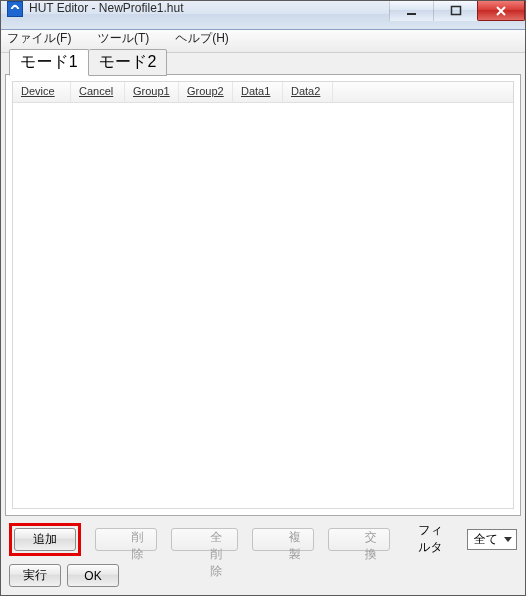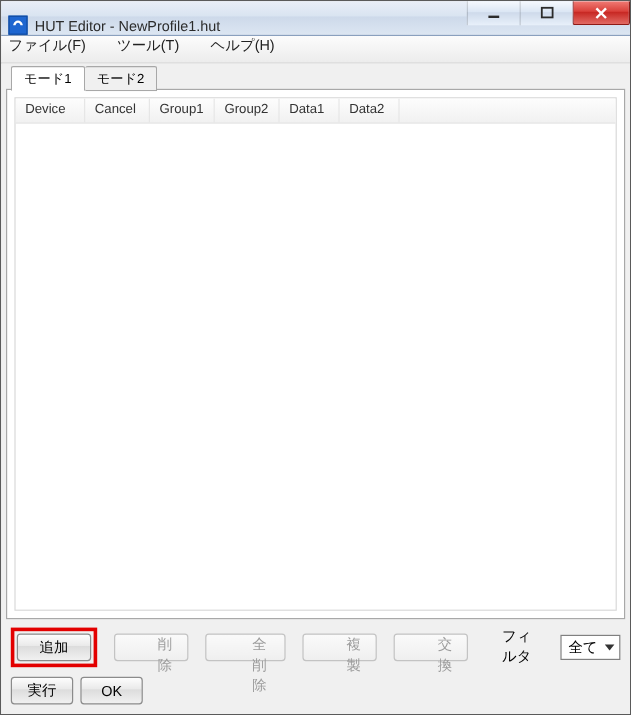--- a/index.html
+++ b/index.html
@@ -18,21 +18,21 @@
     display: flex;
     flex-direction: column;
     box-shadow: 0 0 8px rgba(0,0,0,0.3);
   }
   
   .titlebar {
     height: 28px;
     background: linear-gradient(#e9eef7, #d9e4f1 45%, #cdd9ea 46%, #dce6f2);
     border-bottom: 1px solid #8aa0be;
     display: flex;
-    align-items: flex-end;
+    align-items: flex-start;
     padding-left: 6px;
     position: relative;
   }
   .titlebar .app-icon {
     width: 16px; height: 16px;
     display: inline-block;
     margin-right: 6px;
     background: #1e66d0;
     border: 1px solid #104a9e;
     box-sizing: border-box;
@@ -107,21 +107,21 @@
   .tabstrip {
     height: 20px;
     display: flex;
     align-items: flex-end;
     border-bottom: 0;
     margin-bottom: -1px;
     padding-left: 4px;
   }
   .tab {
     padding: 2px 10px;
-    font-size: 11px;
+    font-size: 16px;
     border: 1px solid #a8a8a8;
     border-bottom: 1px solid #a8a8a8;
     background: #f0f0f0;
     margin-right: 0;
     border-top-left-radius: 2px;
     border-top-right-radius: 2px;
     position: relative;
     top: 1px;
     cursor: default;
   }
@@ -157,20 +157,21 @@
     border-bottom: 1px solid #e0e0e0;
     font-size: 11px;
     color: #333;
     height: 20px;
   }
   .list-header .col {
     padding: 3px 8px 0 8px;
     border-right: 1px solid #e6e6e6;
     box-sizing: border-box;
     white-space: nowrap;
+    text-decoration: underline;
   }
   .list-body { flex: 1; }
 
   
   .button-rows {
     padding: 6px 4px 4px 4px;
     display: flex;
     flex-direction: column;
     gap: 8px;
   }

